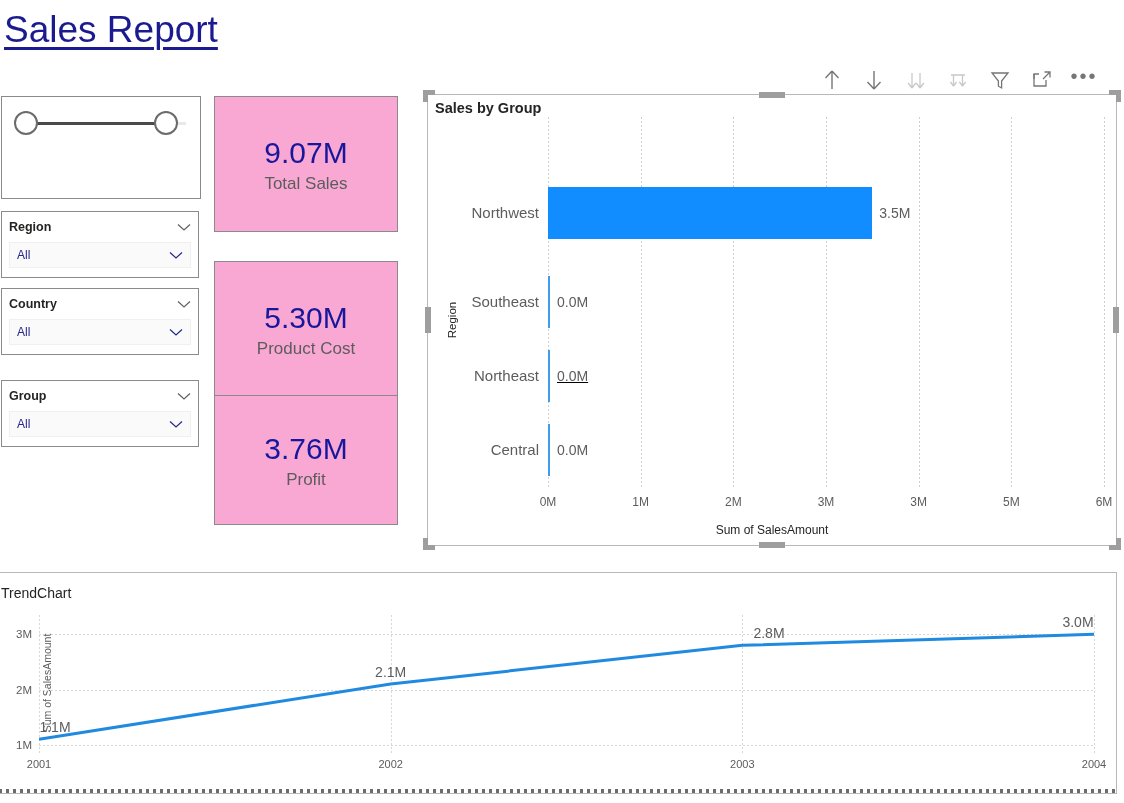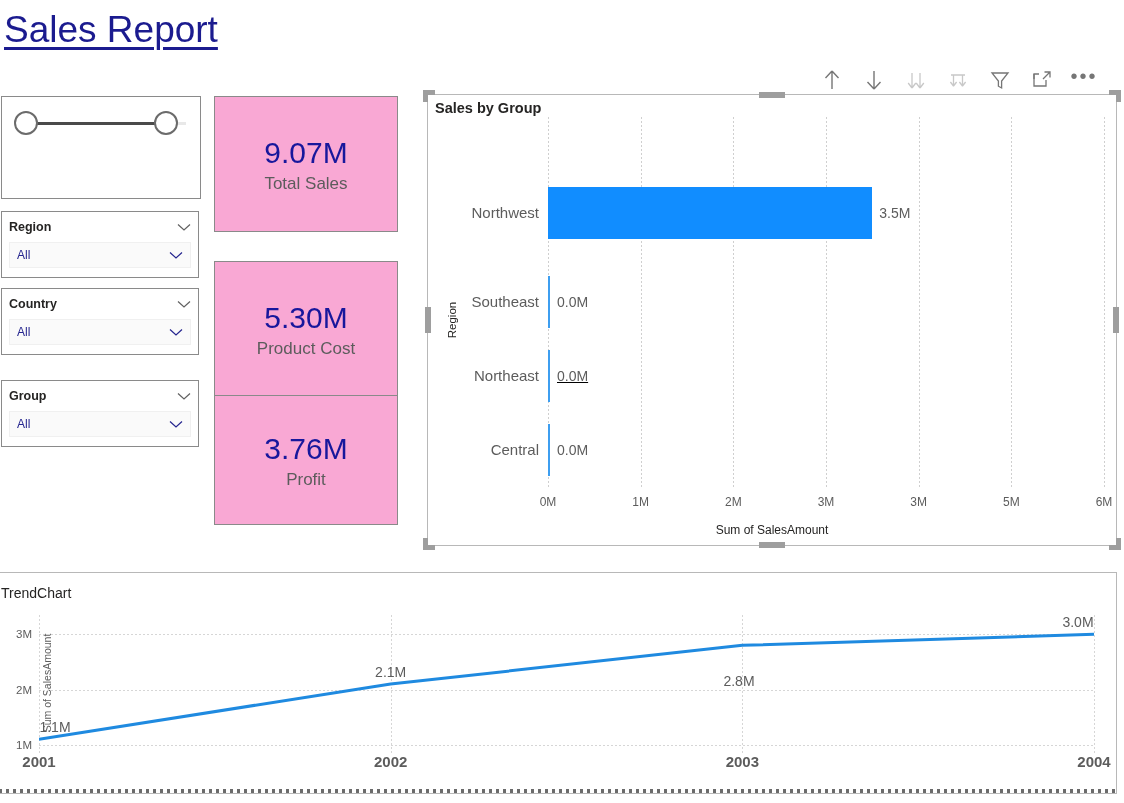--- a/index.html
+++ b/index.html
@@ -236,25 +236,24 @@
     background-size: 1px 4px;
   }
   .ytick {
     position: absolute;
     right: 100%; margin-right: 7px;
     transform: translateY(-50%);
     font-size: 11.5px; color: #5c5c5c;
     white-space: nowrap;
   }
   .xtick-t {
-    position: absolute; top: 100%; 
+    position: absolute; top: 100%; margin-top: 5px;
     transform: translateX(-50%);
-    font-size: 15px; color: #5c5c5c;
-    white-space: nowrap;
-    font-weight: bold;
+    font-size: 11px; color: #5c5c5c;
+    white-space: nowrap;
   }
   .dlabel {
     position: absolute;
     transform: translate(-50%, -100%);
     font-size: 14px; color: #5c5c5c;
     white-space: nowrap;
   }
   .trend-ytitle {
     position: absolute; left: -1px; top: 50%;
     transform: translateY(-50%) rotate(-90deg);
@@ -480,19 +479,19 @@
         <div class="xtick-t" style="left: 351.667px;">2002</div>
         <div class="vgrid" style="left: 703.333px;"></div>
         <div class="xtick-t" style="left: 703.333px;">2003</div>
         <div class="vgrid" style="left: 1055px;"></div>
         <div class="xtick-t" style="left: 1055px;">2004</div>
         <svg width="1055" height="138" style="position: absolute; left: 0px; top: 0px;">
           <polyline points="0,124.19999999999999 351.66666666666663,69 703.3333333333333,30.360000000000014 1055,19.320000000000007" fill="none" stroke="#1f8ae0" stroke-width="3" stroke-linejoin="round"></polyline>
         </svg>
         <div class="dlabel" style="left: 16px; top: 120.2px;">1.1M</div>
         <div class="dlabel" style="left: 351.667px; top: 65px;">2.1M</div>
-        <div class="dlabel" style="left: 700px; top: 26.36px; margin-top: 48px;">2.8M</div>
+        <div class="dlabel" style="left: 730px; top: 26.36px;">2.8M</div>
         <div class="dlabel" style="left: 1039px; top: 15.32px;">3.0M</div>
       </div>
     <div class="dotted-bottom"></div>
   </div>
 
 </div>
 
 </body></html>

